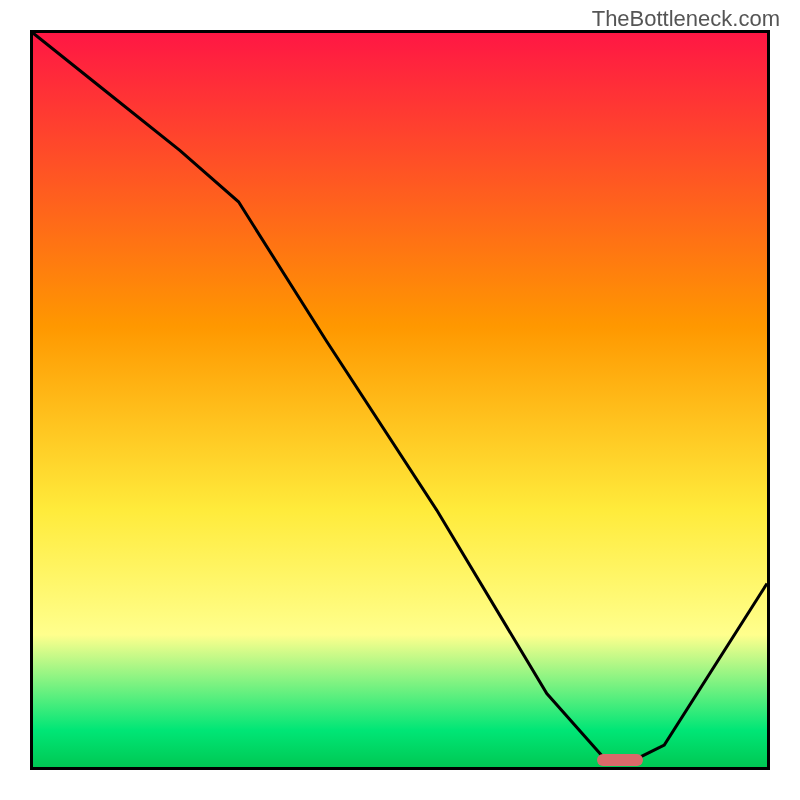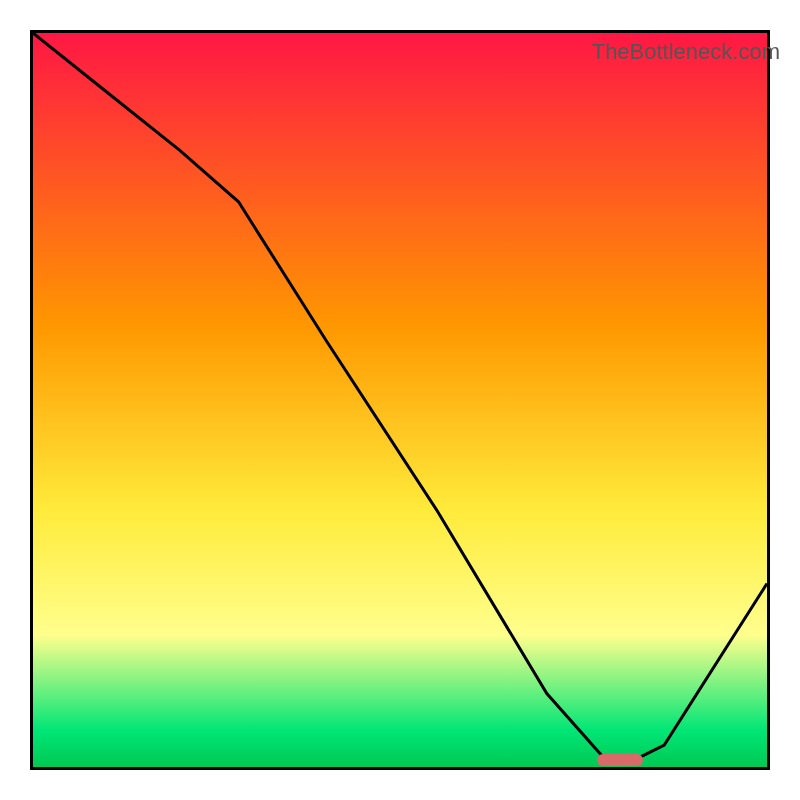--- a/index.html
+++ b/index.html
@@ -16,21 +16,20 @@
     position: relative;
   }
   .watermark {
     position: absolute;
     top: 6px;
     right: 20px;
     font-size: 22px;
     color: #555;
     font-family: Arial, sans-serif;
     z-index: 10;
-    margin-top: 33px;
   }
   .plot-area {
     position: absolute;
     left: 30px;
     top: 30px;
     width: 740px;
     height: 740px;
     border: 3px solid #000;
     box-sizing: border-box;
     overflow: hidden;

